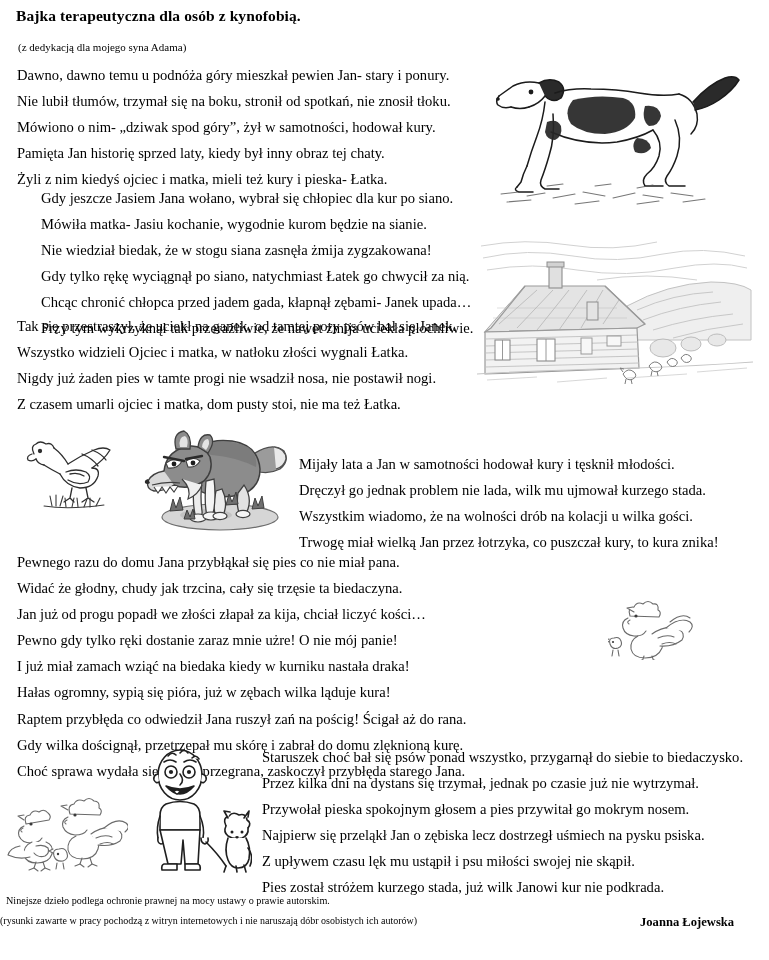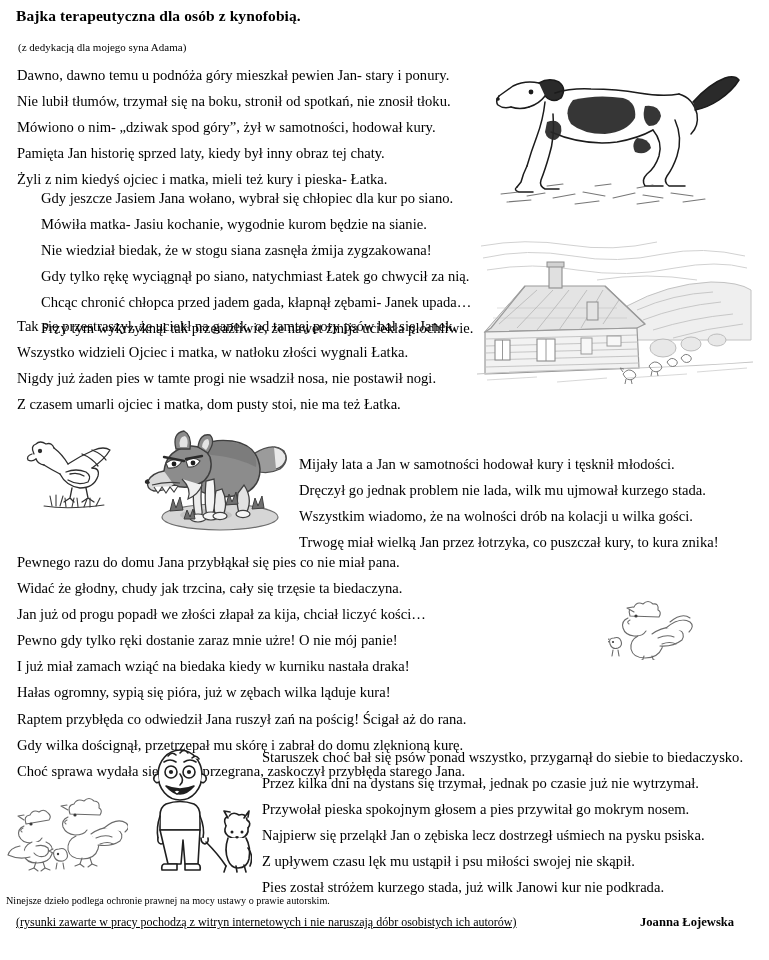--- a/index.html
+++ b/index.html
@@ -57,25 +57,24 @@
 
   .footer-line1 {
     position: absolute;
     left: 6px;
     top: 895px;
     font-size: 10.2px;
     white-space: nowrap;
   }
   .footer-line2 {
     position: absolute;
-    left: 16px;
+    left: 0;
     top: 915px;
-    font-size: 12px;
+    font-size: 10px;
     white-space: nowrap;
-    text-decoration: underline;
   }
   .signature {
     position: absolute;
     left: 640px;
     top: 891px;
     font-size: 12.6px;
     font-weight: bold;
     white-space: nowrap;
     margin-top: 24px;
   }

